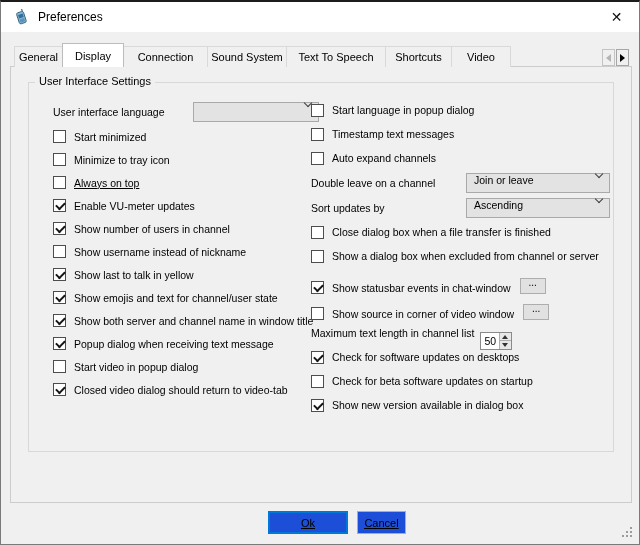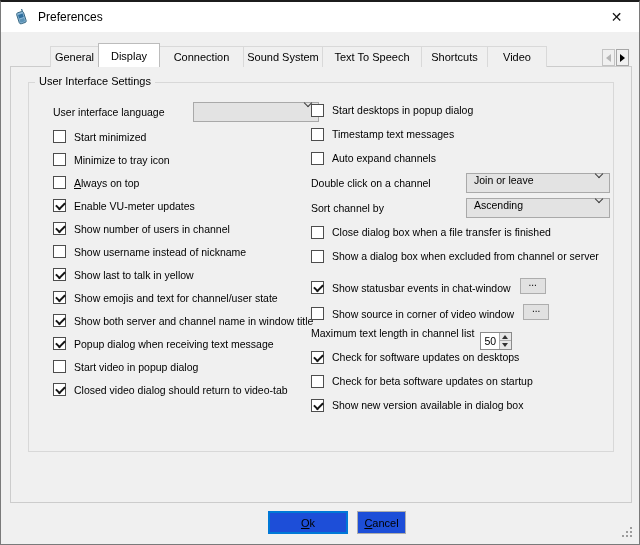--- a/index.html
+++ b/index.html
@@ -21,21 +21,21 @@
   .title-text { margin-left:9px; font-size:12px; color:#000; }
   .close-btn {
     position:absolute; right:0; top:0; width:45px; height:30px;
     display:flex; align-items:center; justify-content:center;
     font-size:14px; font-weight:400; color:#111; cursor:default;
   }
 
   
   .tabstrip {
     position:absolute; left:13px; top:41px; width:589px; height:24px;
-    display:flex; align-items:flex-end; overflow:hidden; z-index:3;margin-left:36px;
+    display:flex; align-items:flex-end; overflow:hidden; z-index:3;
   }
   .tab {
     height:21px; background:#f0f0f0;
     border:1px solid #d9d9d9; border-bottom:none;
     margin-left:-1px; display:flex; align-items:center; justify-content:center;
     font-size:11px; color:#000; flex:none; cursor:default;
   }
   .tab:first-child { margin-left:0; }
   .tab.active {
     height:24px; background:#ffffff; border-color:#bcbcbc; z-index:4;
@@ -81,21 +81,21 @@
     width:13px; height:13px; background:#fff; border:1px solid #4d4d4d;
     position:relative; flex:none; margin-right:8px;
   }
   .checkbox.checked::after {
     content:""; position:absolute; left:2px; top:2px;
     width:7px; height:4px;
     border-left:2px solid #161616; border-bottom:2px solid #161616;
     transform:rotate(-45deg);
   }
   .cb-label { font-size:10.5px; color:#000; }
-  .mnemonic { display:inline-block; }
+  .mnemonic { display:inline-block;text-decoration:underline; }
   .mnemonic::first-letter { text-decoration:underline; }
 
   
   .combo {
     position:absolute; height:20px; background:#e3e3e3; border:1px solid #a9a9a9;
     display:flex; align-items:flex-start; justify-content:space-between;
     padding:0 7px; top:50%; transform:translateY(-50%);
   }
   .combo-lang { left:140px; width:126px; }
   .combo-right { left:155px; width:144px; }
@@ -243,39 +243,39 @@
         </div>
         <div class="row">
           <span class="checkbox checked"></span>
           <span class="cb-label">Closed video dialog should return to video-tab</span>
         </div>
       </div>
 
       <div class="col col-right">
         <div class="row">
           <span class="checkbox"></span>
-          <span class="cb-label">Start desktops in popup dialog</span>
+          <span class="cb-label">Start language in popup dialog</span>
         </div>
         <div class="row">
           <span class="checkbox"></span>
           <span class="cb-label">Timestamp text messages</span>
         </div>
         <div class="row">
           <span class="checkbox"></span>
           <span class="cb-label">Auto expand channels</span>
         </div>
         <div class="row combo-row">
-          <span class="field-label">Double click on a channel</span>
+          <span class="field-label">Double leave on a channel</span>
           <div class="combo combo-right">
             <span class="combo-value">Join or leave</span>
             <span class="chevron"></span>
           </div>
         </div>
         <div class="row combo-row">
-          <span class="field-label">Sort channel by</span>
+          <span class="field-label">Sort updates by</span>
           <div class="combo combo-right">
             <span class="combo-value">Ascending</span>
             <span class="chevron"></span>
           </div>
         </div>
         <div class="row">
           <span class="checkbox"></span>
           <span class="cb-label">Close dialog box when a file transfer is finished</span>
         </div>
         <div class="row">

